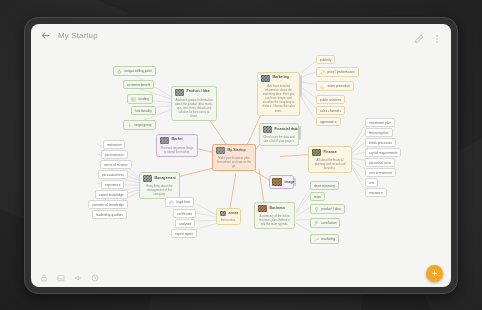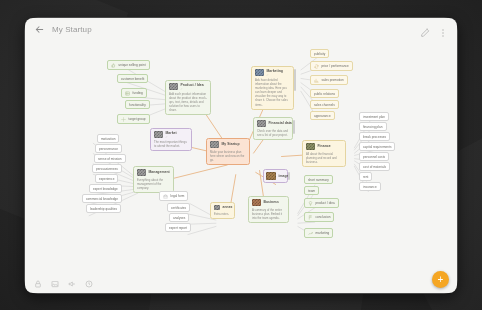--- a/index.html
+++ b/index.html
@@ -18,21 +18,22 @@
     transform-origin: 50% 50%;
   }
   
   #tablet {
     position: absolute; left: 24px; top: 17px;
     width: 434px; height: 277px;
     border-radius: 14px;
     background: #313131;
     border: 1px solid #4a4a4a;
     box-shadow: 0 4px 14px rgba(0,0,0,0.55);
-    padding: 0;
+    padding: 6px;
+    text-align: center;
   }
   #screen {
     position: relative; width: 100%; height: 100%;
     background: #f5f5f3;
     border-radius: 8px;
     overflow: hidden;
   }
   
   #topbar {
     position: absolute; left: 0; top: 0; width: 100%; height: 22px;

